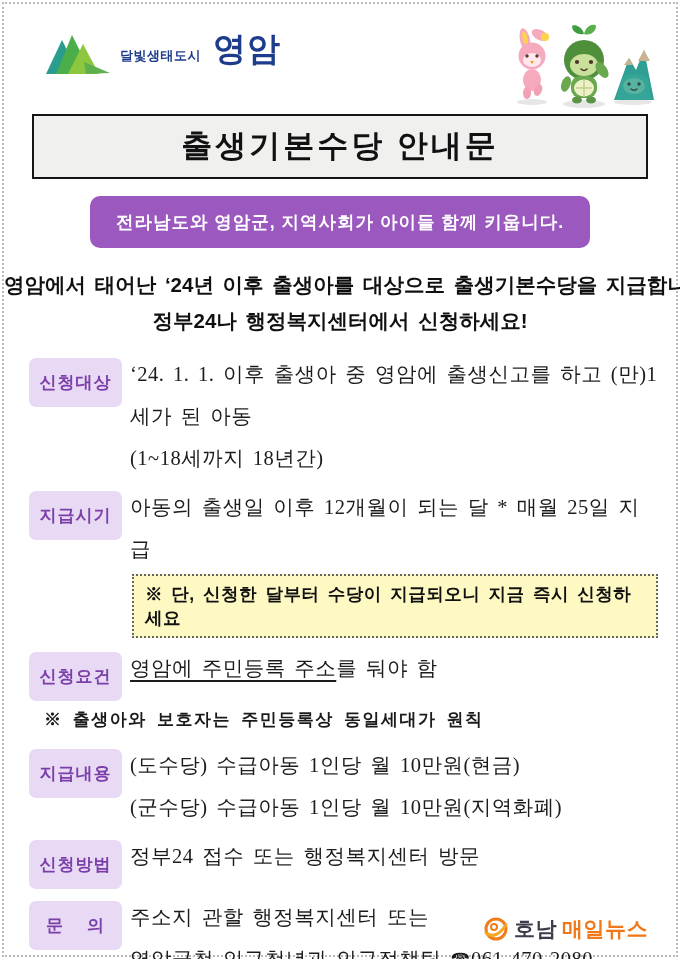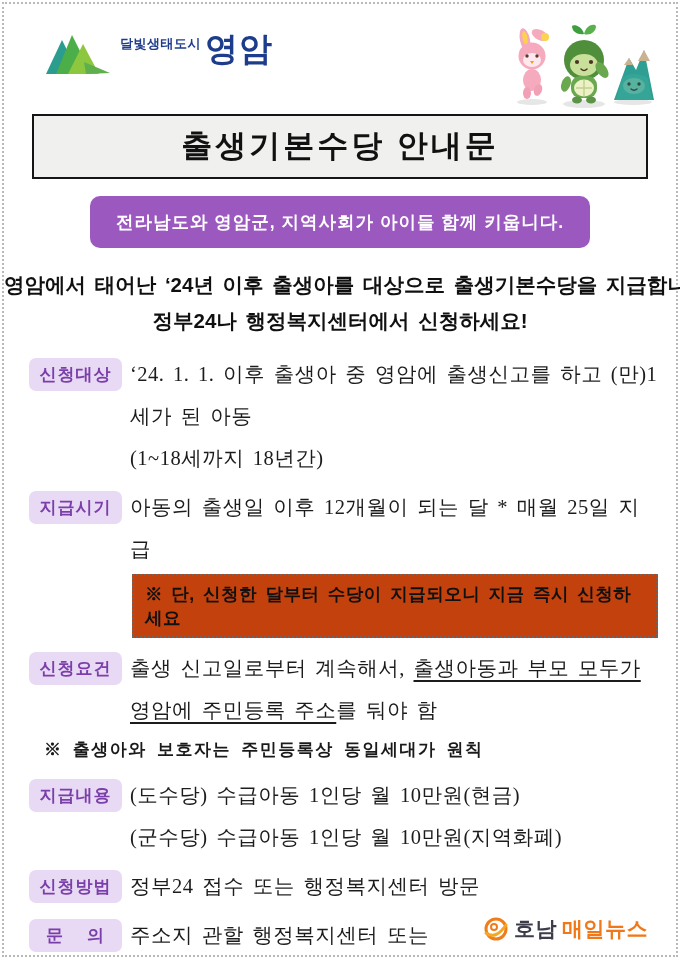--- a/index.html
+++ b/index.html
@@ -13,21 +13,21 @@
     position:absolute; inset:2px;
     border:2px dotted #b9b9b9;
     background:#ffffff;
   }
   
   .header {
     display:flex; justify-content:space-between; align-items:flex-start;
     padding:14px 16px 0 36px; height:102px;
   }
   .logo { display:flex; align-items:flex-start; gap:6px; padding-top:12px; }
-  .logo-text { display:flex; align-items:flex-start; gap:4px; padding-top:2px; }
+  .logo-text { display:flex; align-items:flex-end; gap:12px; padding-top:2px; }
   .logo-tagline { color:#1e3c8c; font-weight:700; font-size:13px; letter-spacing:0.5px; padding-top:3px; }
   .logo-city { color:#1e3c8c; font-weight:900; font-size:33px; line-height:1; letter-spacing:1px; }
   
   .title-box {
     margin:8px 28px 0 28px;
     border:2px solid #151515;
     background:#f0f0ee;
     text-align:center;
     padding:9px 0 10px 0;
   }
@@ -48,31 +48,31 @@
     font-size:20.5px; font-weight:800; color:#101010;
     line-height:36px; letter-spacing:0px; word-spacing:3px; white-space:nowrap;
   }
   
   .sections { margin:14px 18px 0 25px; }
   .row { display:flex; align-items:flex-start; margin-top:7px; }
   .badge {
     flex:0 0 auto; min-width:93px; text-align:center;
     background:#e8d9f5; color:#7b3fa9;
     font-weight:800; font-size:17px; letter-spacing:1px;
-    border-radius:7px; padding:5px 8px; margin-top:5px;
+    border-radius:7px; padding:13px 8px; margin-top:5px;
   }
   .content {
     margin-left:8px;
     font-family:"Liberation Serif", serif;
     font-size:20.5px; color:#1c1c1c;
     line-height:42px; word-spacing:3px; letter-spacing:0.5px;
   }
   .note-box {
     display:inline-block;
-    background:#c2410c;
+    background:#fef9c3;
     border:2px dotted #666;
     font-family:"Liberation Sans", sans-serif;
     font-size:17.5px; font-weight:800; color:#111;
     letter-spacing:0.5px;
     line-height:normal; padding:6px 11px; margin:4px 0 2px 2px;
   }
   .u { text-decoration:underline; text-underline-offset:5px; text-decoration-thickness:1.5px; }
   .sub-note {
     margin:2px 0 0 15px;
     font-size:17px; font-weight:800; color:#1a1a1a;
@@ -182,21 +182,20 @@
       <div class="badge">지급시기</div>
       <div class="content">
         <div>아동의 출생일 이후 12개월이 되는 달 * 매월 25일 지급</div>
         <div class="note-box">※ 단, 신청한 달부터 수당이 지급되오니 지금 즉시 신청하세요</div>
       </div>
     </div>
 
     <div class="row">
       <div class="badge">신청요건</div>
       <div class="content">
-        <div><span>출생 신고일로부터 계속해서, </span><span class="u">출생아동과 부모 모두가</span></div>
         <div><span class="u">영암에 주민등록 주소</span><span>를 둬야 함</span></div>
       </div>
     </div>
 
     <div class="sub-note">※ 출생아와 보호자는 주민등록상 동일세대가 원칙</div>
 
     <div class="row">
       <div class="badge">지급내용</div>
       <div class="content">
         <div>(도수당) 수급아동 1인당 월 10만원(현금)</div>

